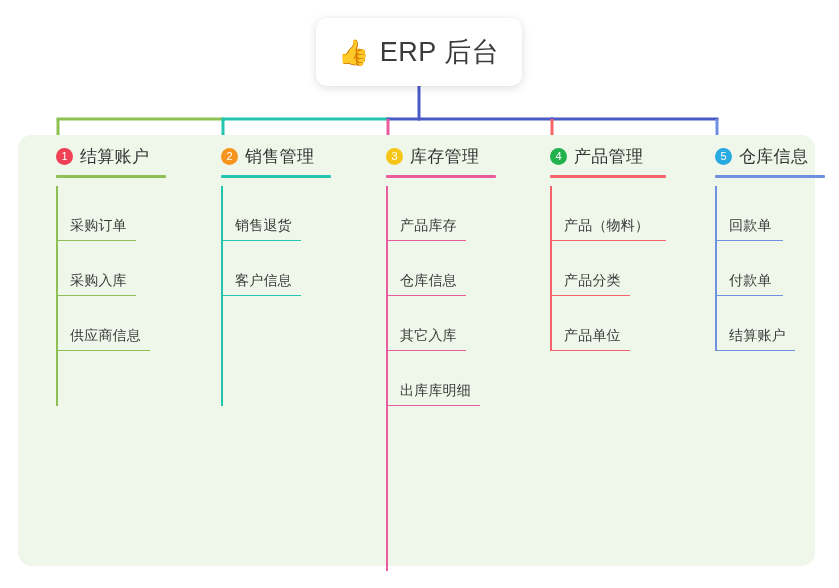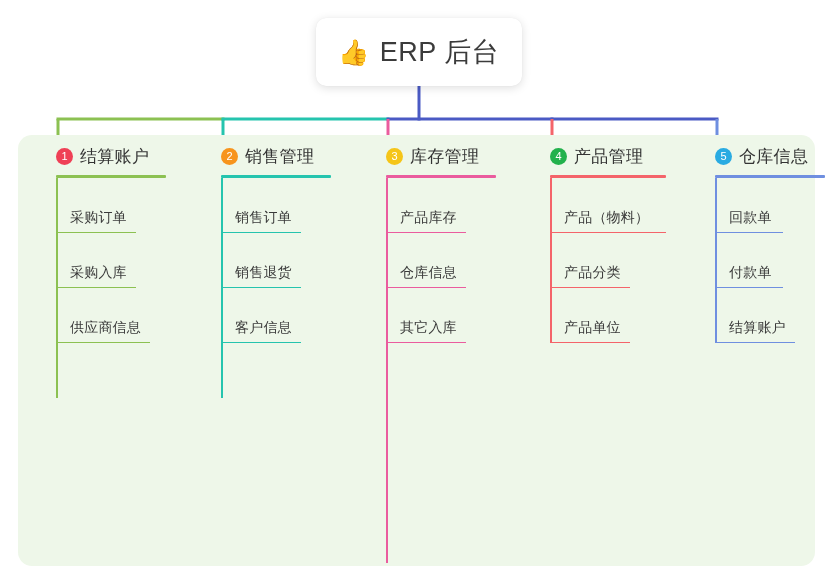--- a/index.html
+++ b/index.html
@@ -98,21 +98,21 @@
   }
   .head-rule {
     height: 3px;
     border-radius: 1px;
     margin-top: 6px;
   }
 
   
   .items {
     position: relative;
-    margin-top: 0;
+    margin-top: 8px;
     padding-left: 18px;
     box-sizing: border-box;
   }
   .spine {
     position: absolute;
     left: 18px;
     top: 0;
     width: 2px;
   }
   .item {
@@ -185,24 +185,20 @@
     </div>
     <div class="column" style="left: 203px; width: 150px;">
       <div class="col-head">
         <span class="badge" style="background: rgb(247, 148, 29);">2</span>
         <span class="col-title">销售管理</span>
       </div>
       <div class="head-rule" style="background: rgb(37, 196, 174); width: 110px; margin-left: 18px;"></div>
       <div class="items">
         <div class="spine" style="background: rgb(37, 196, 174); height: 220px;"></div>
         <div class="item">
-          <span class="item-label">销售订单</span>
-          <div class="item-rule" style="background: rgb(37, 196, 174); width: 80px;"></div>
-        </div>
-        <div class="item">
           <span class="item-label">销售退货</span>
           <div class="item-rule" style="background: rgb(37, 196, 174); width: 80px;"></div>
         </div>
         <div class="item">
           <span class="item-label">客户信息</span>
           <div class="item-rule" style="background: rgb(37, 196, 174); width: 80px;"></div>
         </div>
       </div>
     </div>
     <div class="column" style="left: 368px; width: 150px;">
@@ -218,20 +214,24 @@
           <div class="item-rule" style="background: rgb(234, 92, 158); width: 80px;"></div>
         </div>
         <div class="item">
           <span class="item-label">仓库信息</span>
           <div class="item-rule" style="background: rgb(234, 92, 158); width: 80px;"></div>
         </div>
         <div class="item">
           <span class="item-label">其它入库</span>
           <div class="item-rule" style="background: rgb(234, 92, 158); width: 80px;"></div>
         </div>
+        <div class="item">
+          <span class="item-label">出库库明细</span>
+          <div class="item-rule" style="background: rgb(234, 92, 158); width: 94px;"></div>
+        </div>
       </div>
     </div>
     <div class="column" style="left: 532px; width: 155px;">
       <div class="col-head">
         <span class="badge" style="background: rgb(34, 177, 76);">4</span>
         <span class="col-title">产品管理</span>
       </div>
       <div class="head-rule" style="background: rgb(244, 100, 106); width: 116px; margin-left: 18px;"></div>
       <div class="items">
         <div class="spine" style="background: rgb(244, 100, 106); height: 165px;"></div>

